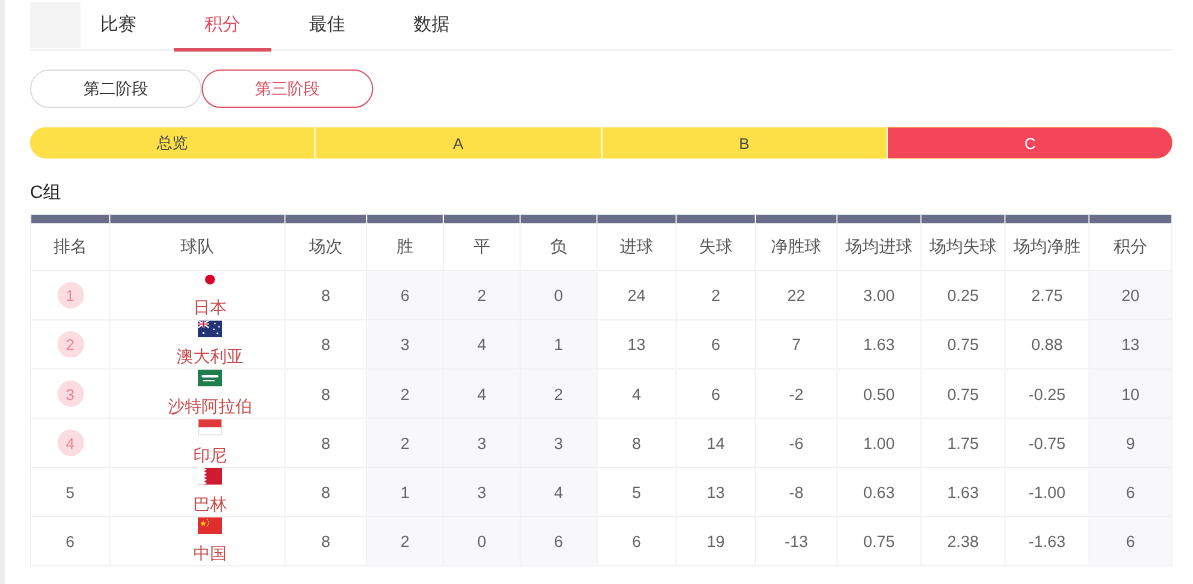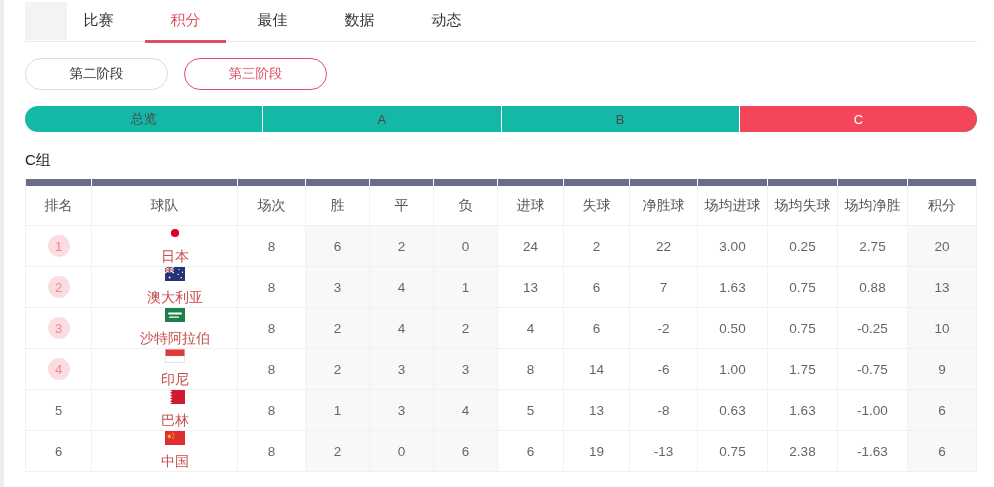--- a/index.html
+++ b/index.html
@@ -24,27 +24,27 @@
   
   .tabbar{position:relative;height:42px;border-bottom:1px solid #ececec;display:flex;align-items:center;}
   .tab-lead{position:absolute;left:0;top:2px;width:42px;height:38px;background:#f3f3f4;}
   .tabs{display:flex;margin-left:30px;}
   .tab{position:relative;width:87px;height:42px;display:flex;align-items:center;justify-content:center;
        font-size:15px;color:#333;cursor:pointer;}
   .tab.active{color:var(--accent);}
   .tab.active::after{content:"";position:absolute;left:3px;right:3px;bottom:-1px;height:3px;background:var(--accent);}
 
   
-  .stages{display:flex;gap:16px;margin-top:16px;}
+  .stages{display:flex;gap:0;margin-top:16px;}
   .pill{width:143px;height:32px;border-radius:16px;border:1px solid #dcdcdc;background:#fff;
         display:flex;align-items:center;justify-content:center;font-size:13.5px;color:#333;cursor:pointer;}
   .pill.active{border-color:var(--accent);color:var(--accent);}
 
   
-  .segments{display:flex;margin-top:16px;height:26px;background:#14b8a6;border-radius:13px;overflow:hidden;text-align:right;}
+  .segments{display:flex;margin-top:16px;height:26px;background:#fde047;border-radius:13px;overflow:hidden;text-align:right;}
   .segment{flex:1;display:flex;align-items:center;justify-content:center;font-size:13px;color:#4a4a4a;
            border-right:1px solid #fff;cursor:pointer;}
   .segment:last-child{border-right:none;}
   .segment.active{background:var(--accent-bright);color:#fff;border-radius:0 13px 13px 0;}
 
   .section-title{margin-top:19px;font-size:15px;color:#222;}
 
   
   .gtable{margin-top:9px;border:1px solid var(--border);border-top:none;}
   .grow{display:grid;grid-template-columns:66px 146px 68px 64px 64px 64px 66px 66px 68px 70px 70px 70px 1fr;}
@@ -69,21 +69,20 @@
 
 <div class="content">
 
   <div class="tabbar">
     <div class="tab-lead"></div>
     <div class="tabs">
       <div class="tab">比赛</div>
       <div class="tab active">积分</div>
       <div class="tab">最佳</div>
       <div class="tab">数据</div>
-      <div class="tab">动态</div>
     </div>
   </div>
 
   <div class="stages">
     <div class="pill">第二阶段</div>
     <div class="pill active">第三阶段</div>
   </div>
 
   <div class="segments">
     <div class="segment">总览</div>

